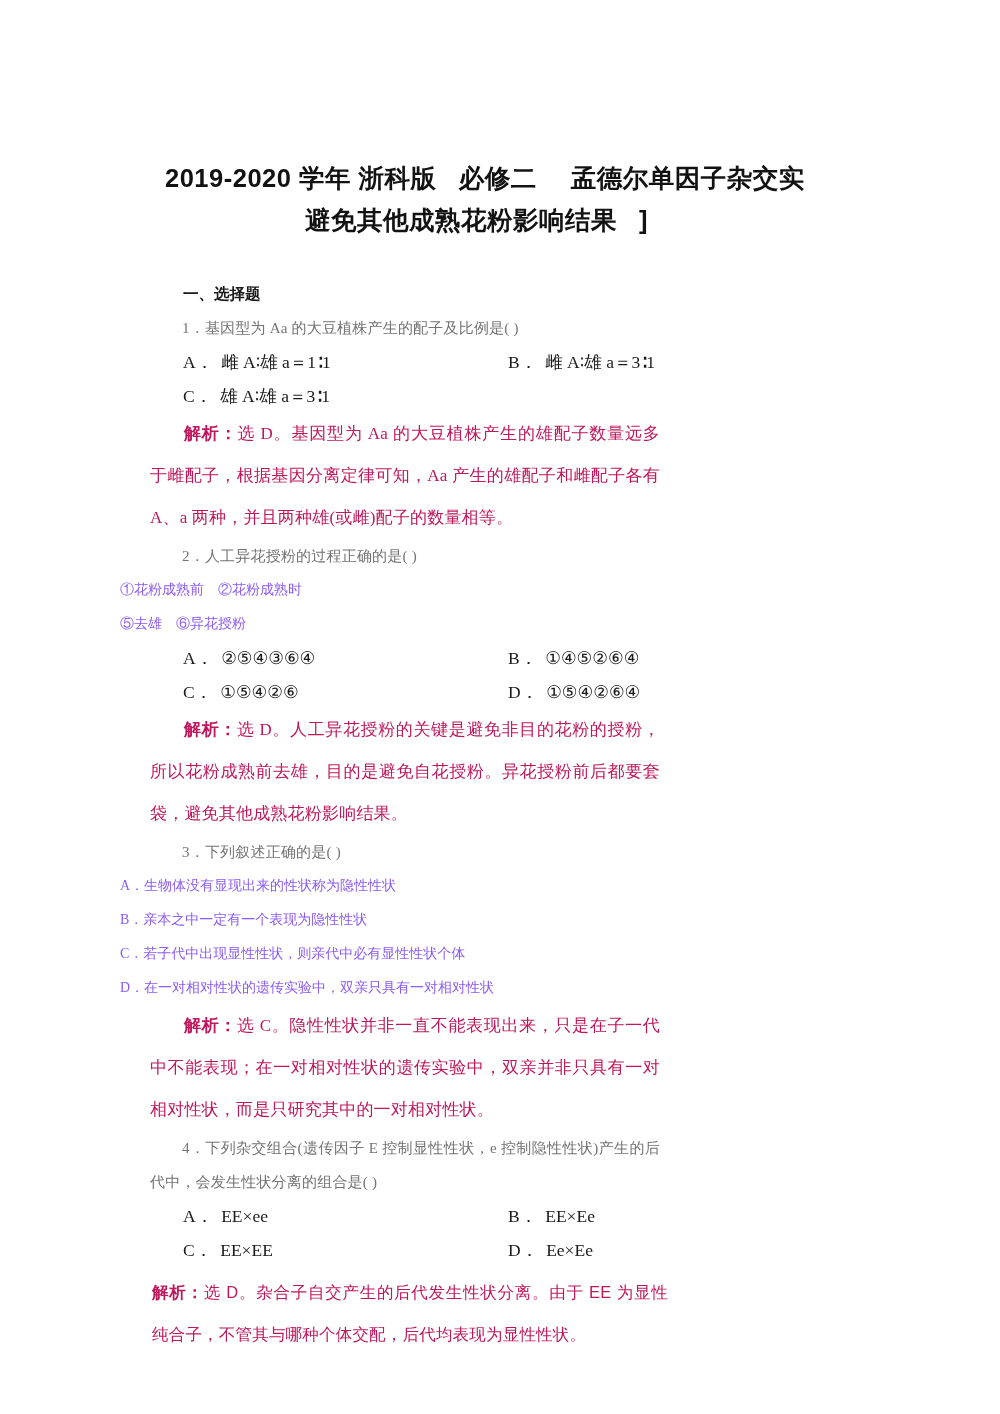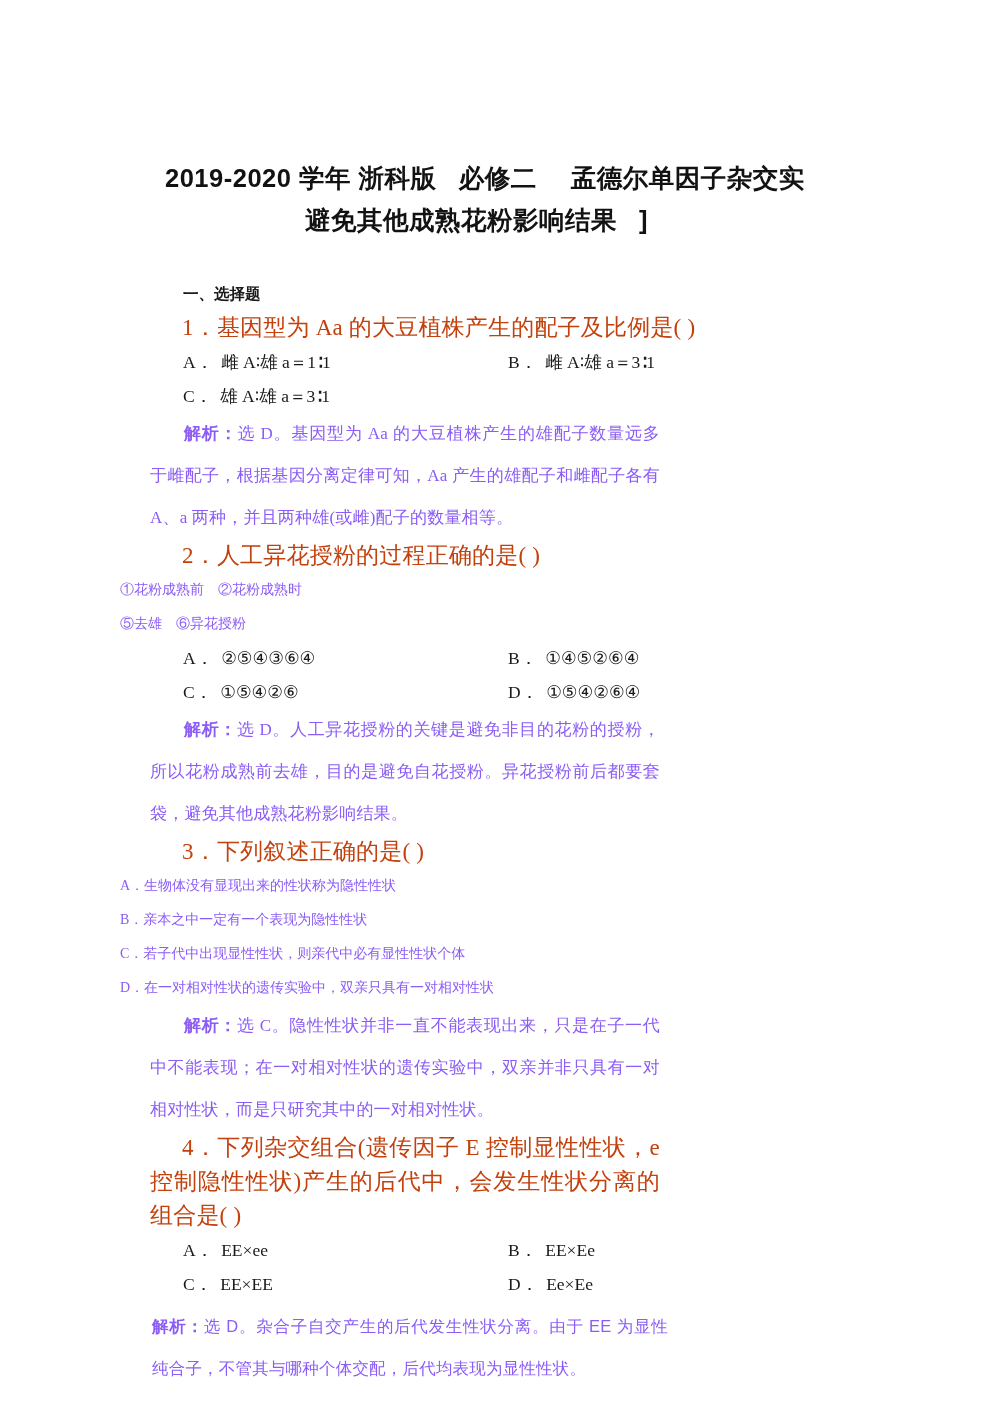--- a/index.html
+++ b/index.html
@@ -57,25 +57,25 @@
   .sec-heading {
     font-family: "Liberation Sans", "DejaVu Sans", sans-serif;
     font-weight: bold;
     font-size: 15.5px;
     line-height: 34px;
     padding-left: 183px;
     color: #1a1a1a;
   }
 
   .q-stem {
-    font-size: 23px;
+    font-size: 15px;
     line-height: 34px;
     padding-left: 152px;
     text-indent: 30px;
-    color: #c2410c;
+    color: #737373;
     letter-spacing: 0.2px;
   }
   .q-stem.wide {
     padding-left: 150px;
     padding-right: 140px;
     text-indent: 32px;
     text-align: justify;
   }
 
   .sub-item {
@@ -104,21 +104,21 @@
   }
 
   
   .explain {
     font-size: 17px;
     line-height: 42px;
     padding-left: 150px;
     padding-right: 140px;
     text-indent: 34px;
     text-align: justify;
-    color: #8b5cf6;
+    color: #be185d;
     letter-spacing: 0.2px;
   }
   .explain.sans {
     font-family: "Liberation Sans", "DejaVu Sans", sans-serif;
     font-size: 16.5px;
     text-indent: 0;
     padding-left: 152px;
     padding-right: 132px;
   }
   .explain .label {

